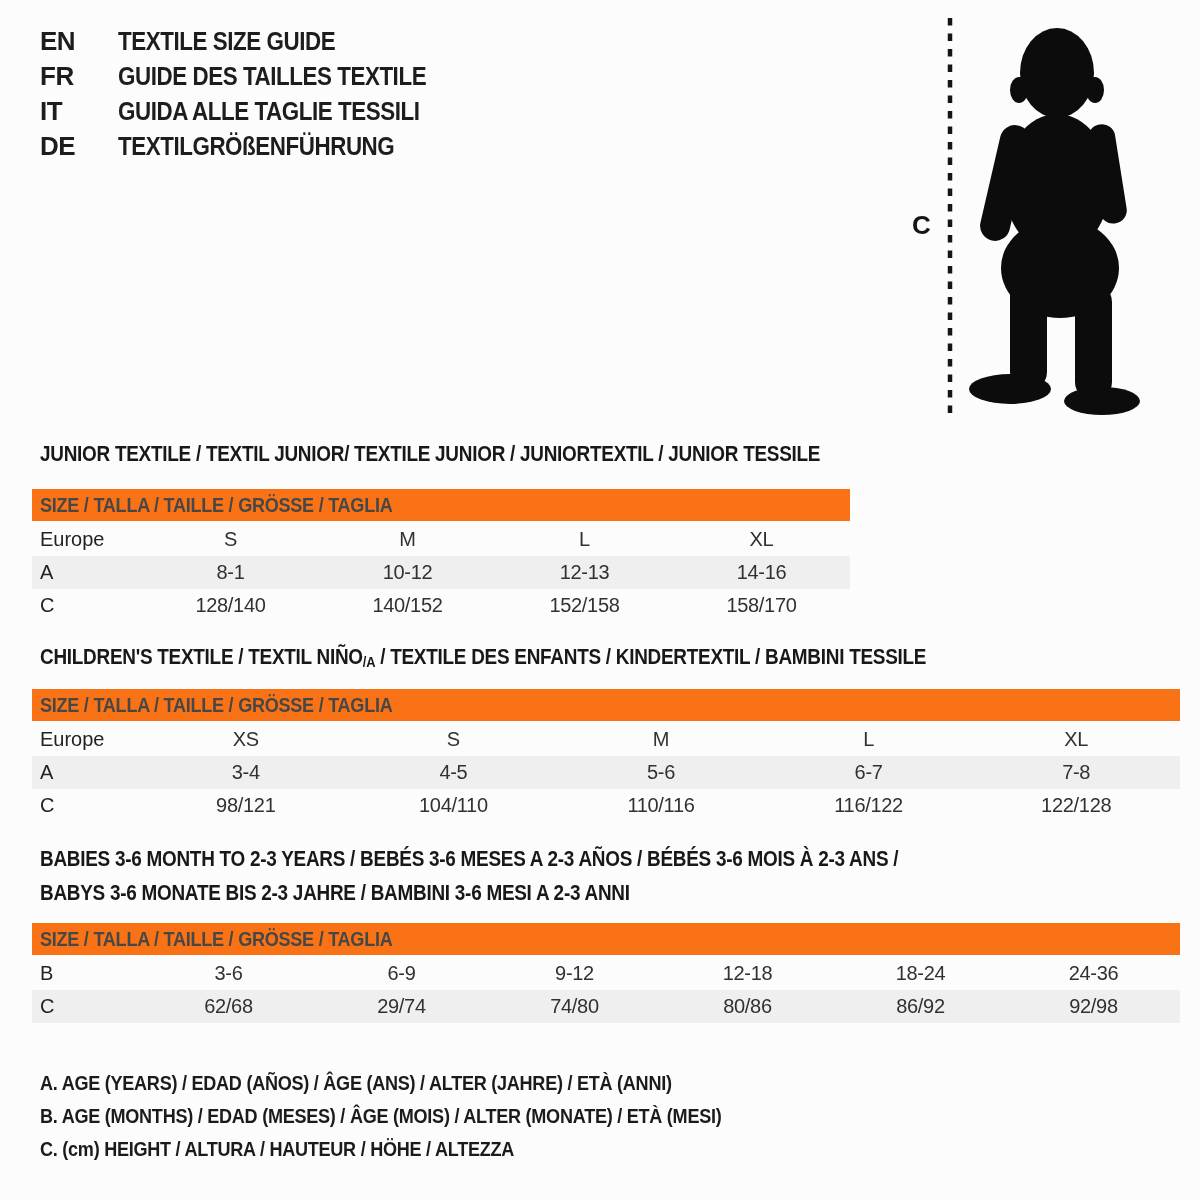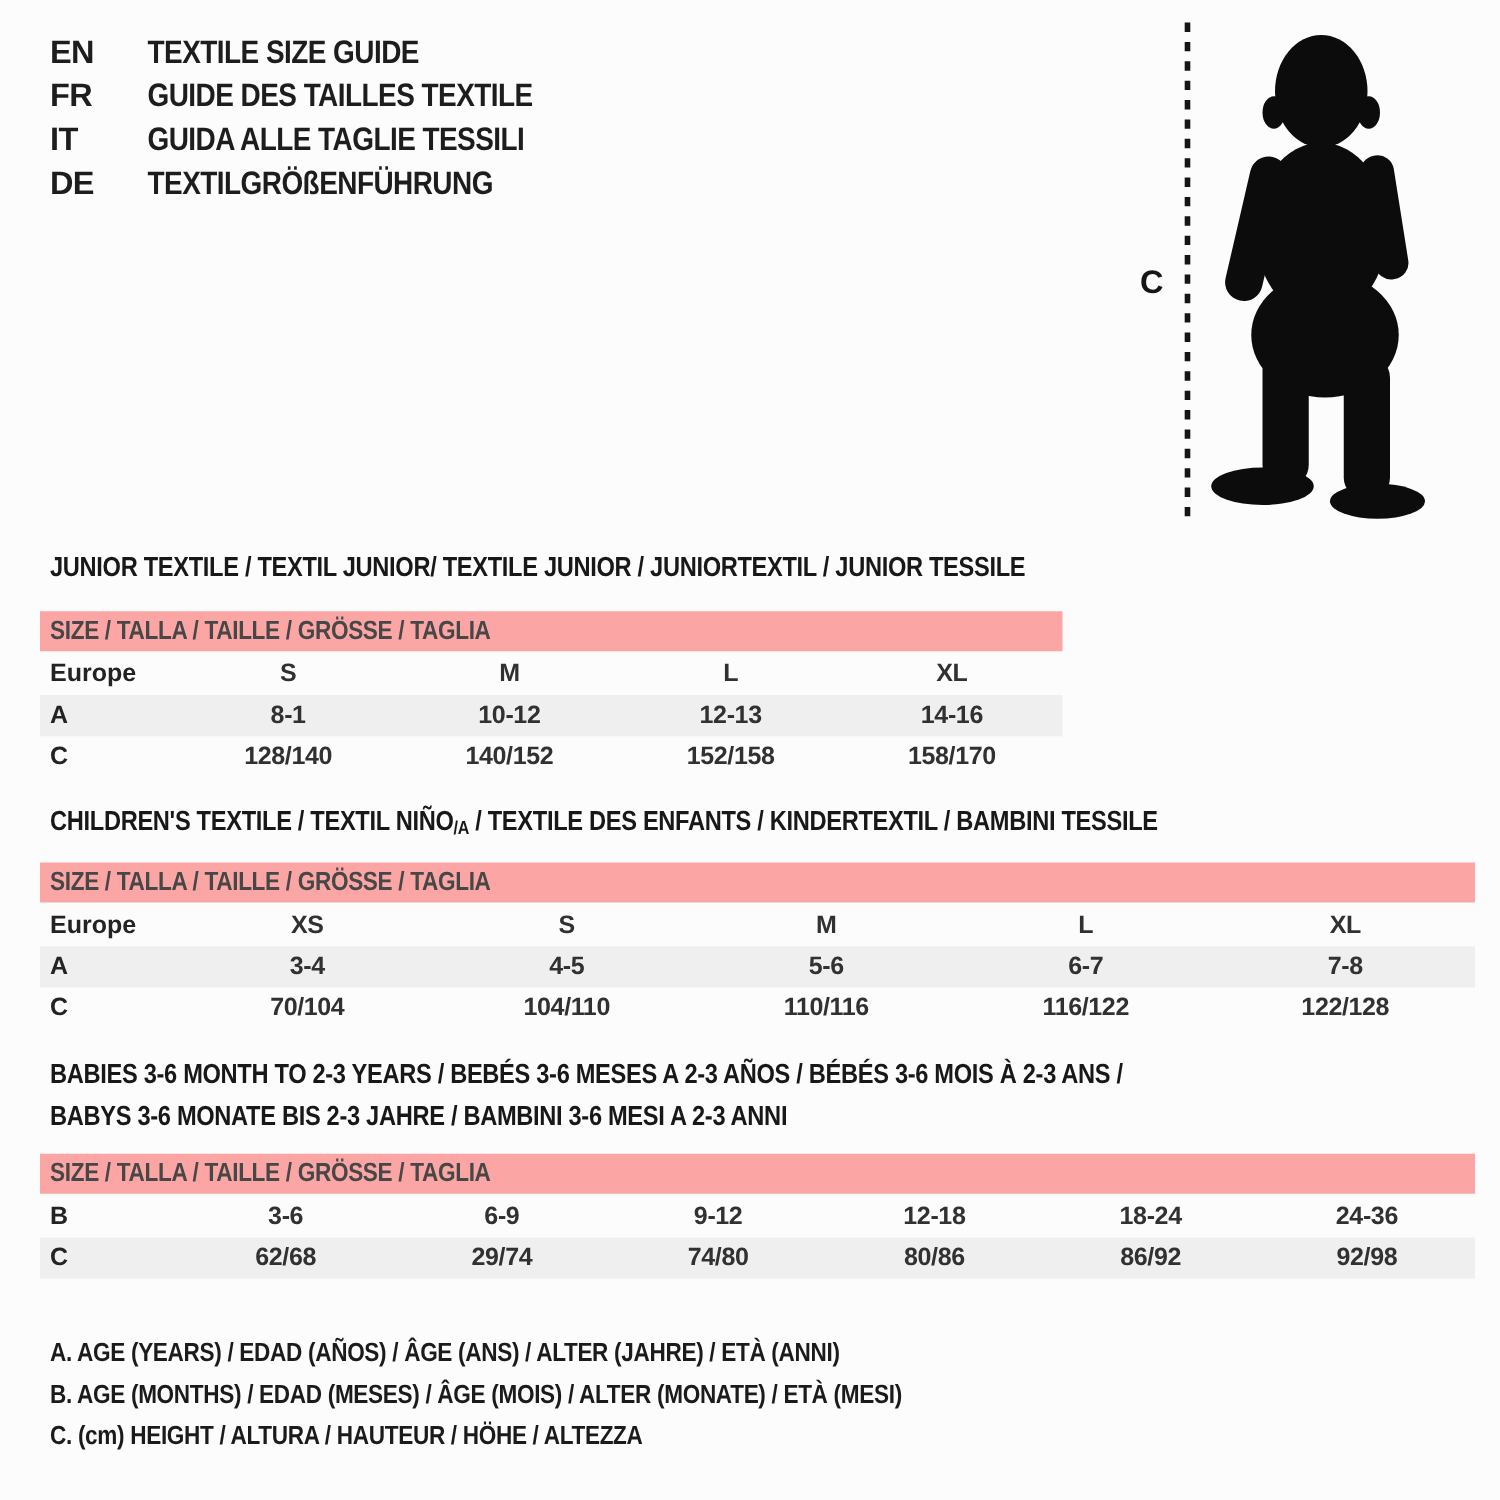--- a/index.html
+++ b/index.html
@@ -29,23 +29,23 @@
   #babies{top:842px;width:1148px}
   .stitle{margin:0 0 0 8px;font-size:22px;font-weight:700;letter-spacing:-.3px;color:#181818}
   .stitle .sub{font-size:15px;vertical-align:-3px}
   .babies-line{line-height:34px}
   #junior .table{margin-top:22px}
   #children .table{margin-top:19px}
   #babies .table{margin-top:13px}
 
   
   .table{width:100%}
-  .thead{height:32px;background:#fca5a5;display:flex;align-items:center;padding-left:8px;box-sizing:border-box;margin-bottom:2px}
+  .thead{height:32px;background:#f97316;display:flex;align-items:center;padding-left:8px;box-sizing:border-box;margin-bottom:2px}
   .thead .cond{font-size:21px;font-weight:700;color:#474747;letter-spacing:-.3px}
-  .trow{height:33px;display:grid;align-items:center;font-size:20px;font-weight:700}
+  .trow{height:33px;display:grid;align-items:center;font-size:20px;font-weight:400}
   .trow.shaded{background:#efefef}
   .trow .label{padding-left:8px;color:#232323}
   .trow .val{text-align:center;color:#313131;letter-spacing:-.3px}
 
   
   .legend{position:absolute;left:40px;top:1066px}
   .legend-line{font-size:21px;font-weight:700;line-height:33px;height:33px;color:#1b1b1b;letter-spacing:-.3px}
 </style>
 </head>
 <body>
@@ -136,21 +136,21 @@
         <div class="trow shaded" style="grid-template-columns: 110px repeat(5, 1fr);">
           <span class="label">A</span>
           <span class="val">3-4</span>
           <span class="val">4-5</span>
           <span class="val">5-6</span>
           <span class="val">6-7</span>
           <span class="val">7-8</span>
         </div>
         <div class="trow" style="grid-template-columns: 110px repeat(5, 1fr);">
           <span class="label">C</span>
-          <span class="val">70/104</span>
+          <span class="val">98/121</span>
           <span class="val">104/110</span>
           <span class="val">110/116</span>
           <span class="val">116/122</span>
           <span class="val">122/128</span>
         </div>
       </div>
   </section>
 
   <section class="section" id="babies">
     <h2 class="stitle cond babies-line">BABIES 3-6 MONTH TO 2-3 YEARS / BEBÉS 3-6 MESES A 2-3 AÑOS / BÉBÉS 3-6 MOIS À 2-3 ANS /</h2>

